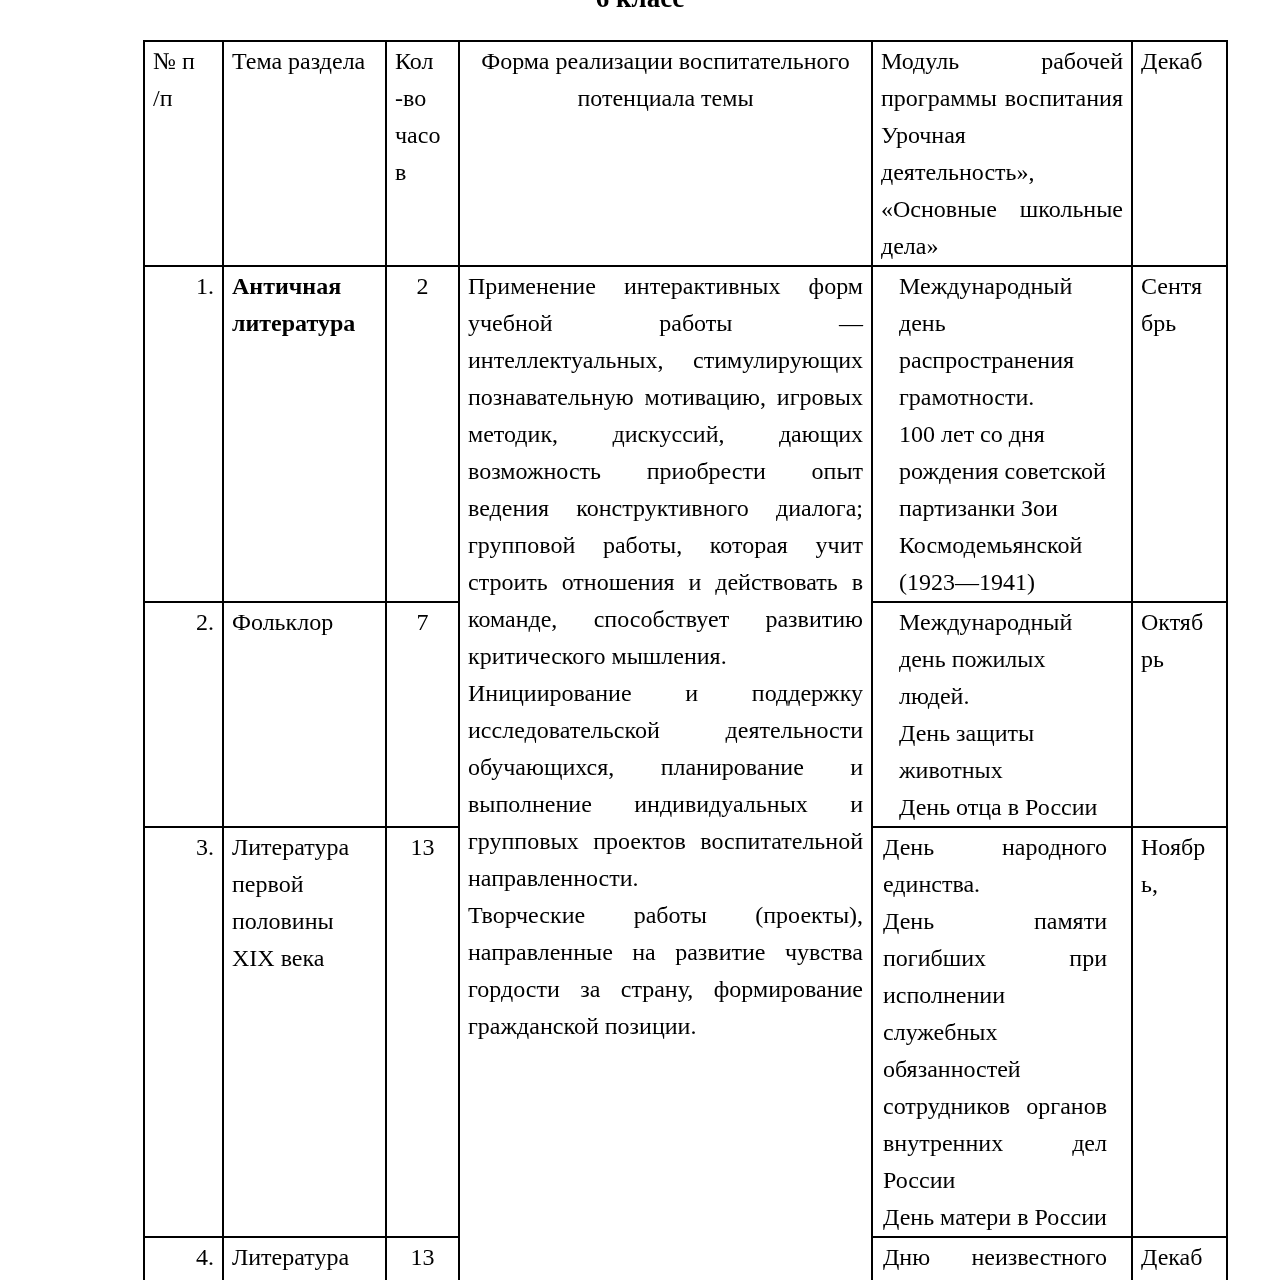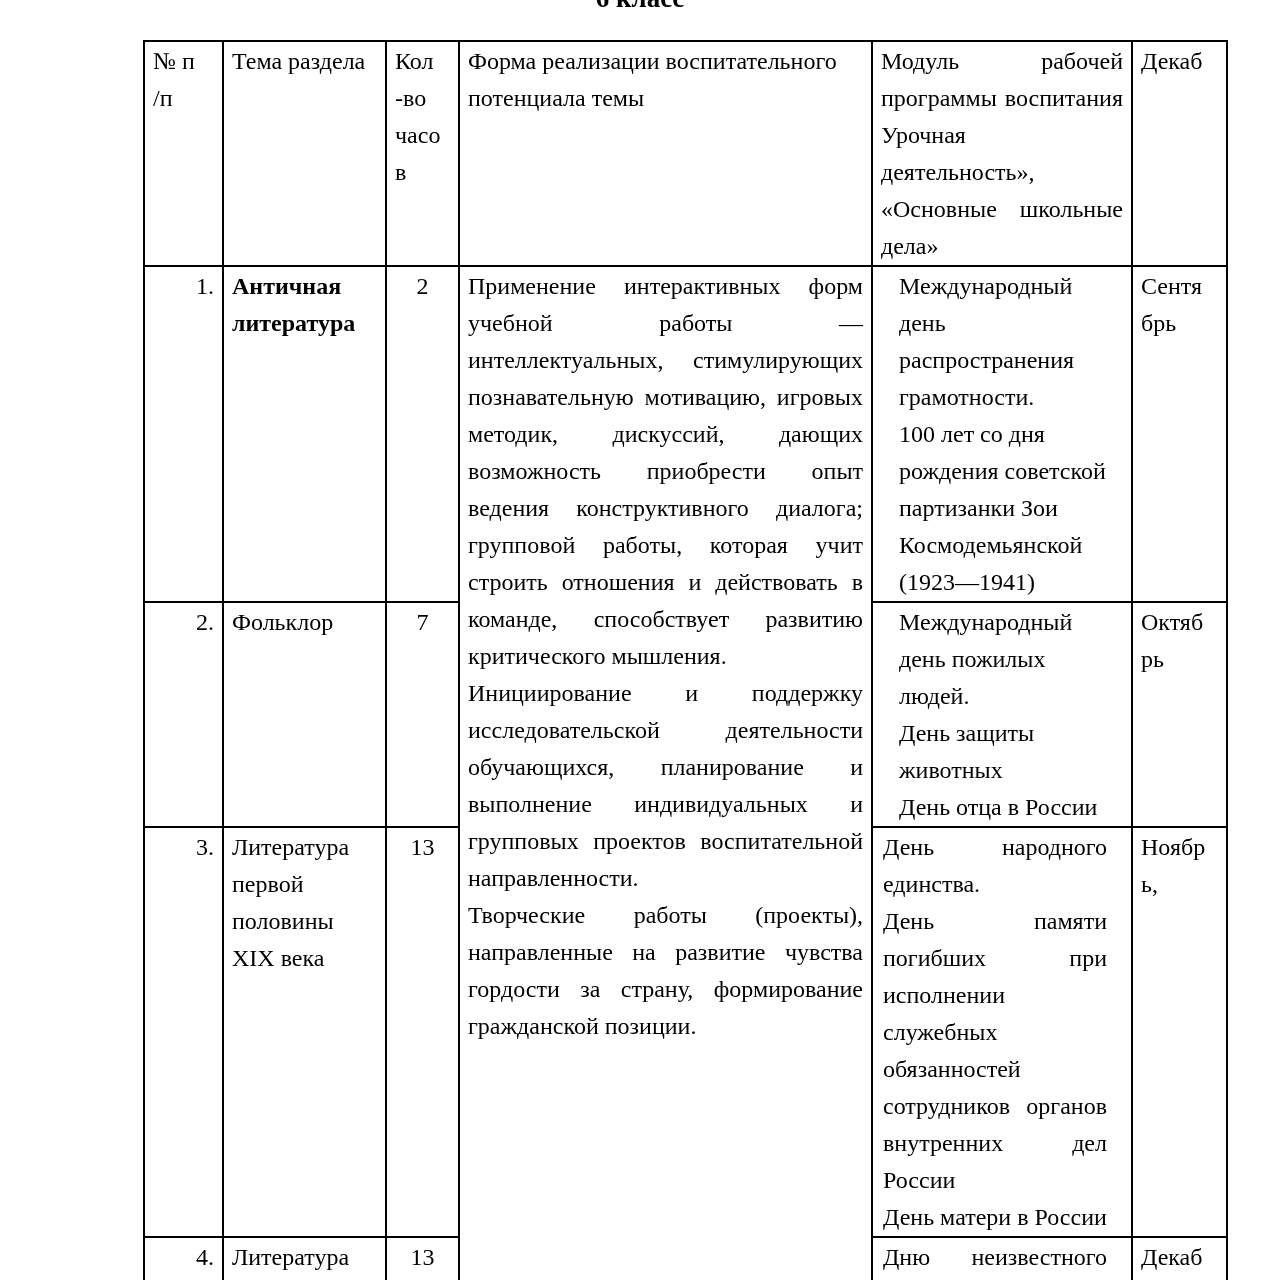--- a/index.html
+++ b/index.html
@@ -40,21 +40,21 @@
     font-size: 24px;
     line-height: 37px;
     padding: 1px 8px 0 8px;
     overflow: hidden;
     overflow-wrap: break-word;
   }
   
   td.h-num   { white-space: pre-line; padding-left: 9px; }
   td.h-topic { padding-left: 7px; border-radius: 7px; }
   td.h-hours { white-space: pre-line; padding-left: 10px; border-radius: 12px; }
-  td.h-form  { padding: 1px 4px 0 4px; }
+  td.h-form  { text-align: center; padding: 1px 4px 0 4px; }
   td.h-module{ text-align: justify; padding: 1px 8px 0 10px; }
   td.h-term  { padding-left: 9px; }
   
   td.c-num   { text-align: right; padding-right: 13px; }
   td.c-topic { padding-left: 7px; }
   td.c-hours { text-align: center; padding: 1px 4px 0 4px; }
   td.c-form  {
     text-align: justify;
     white-space: pre-line;
     padding: 1px 11px 0 12px;

